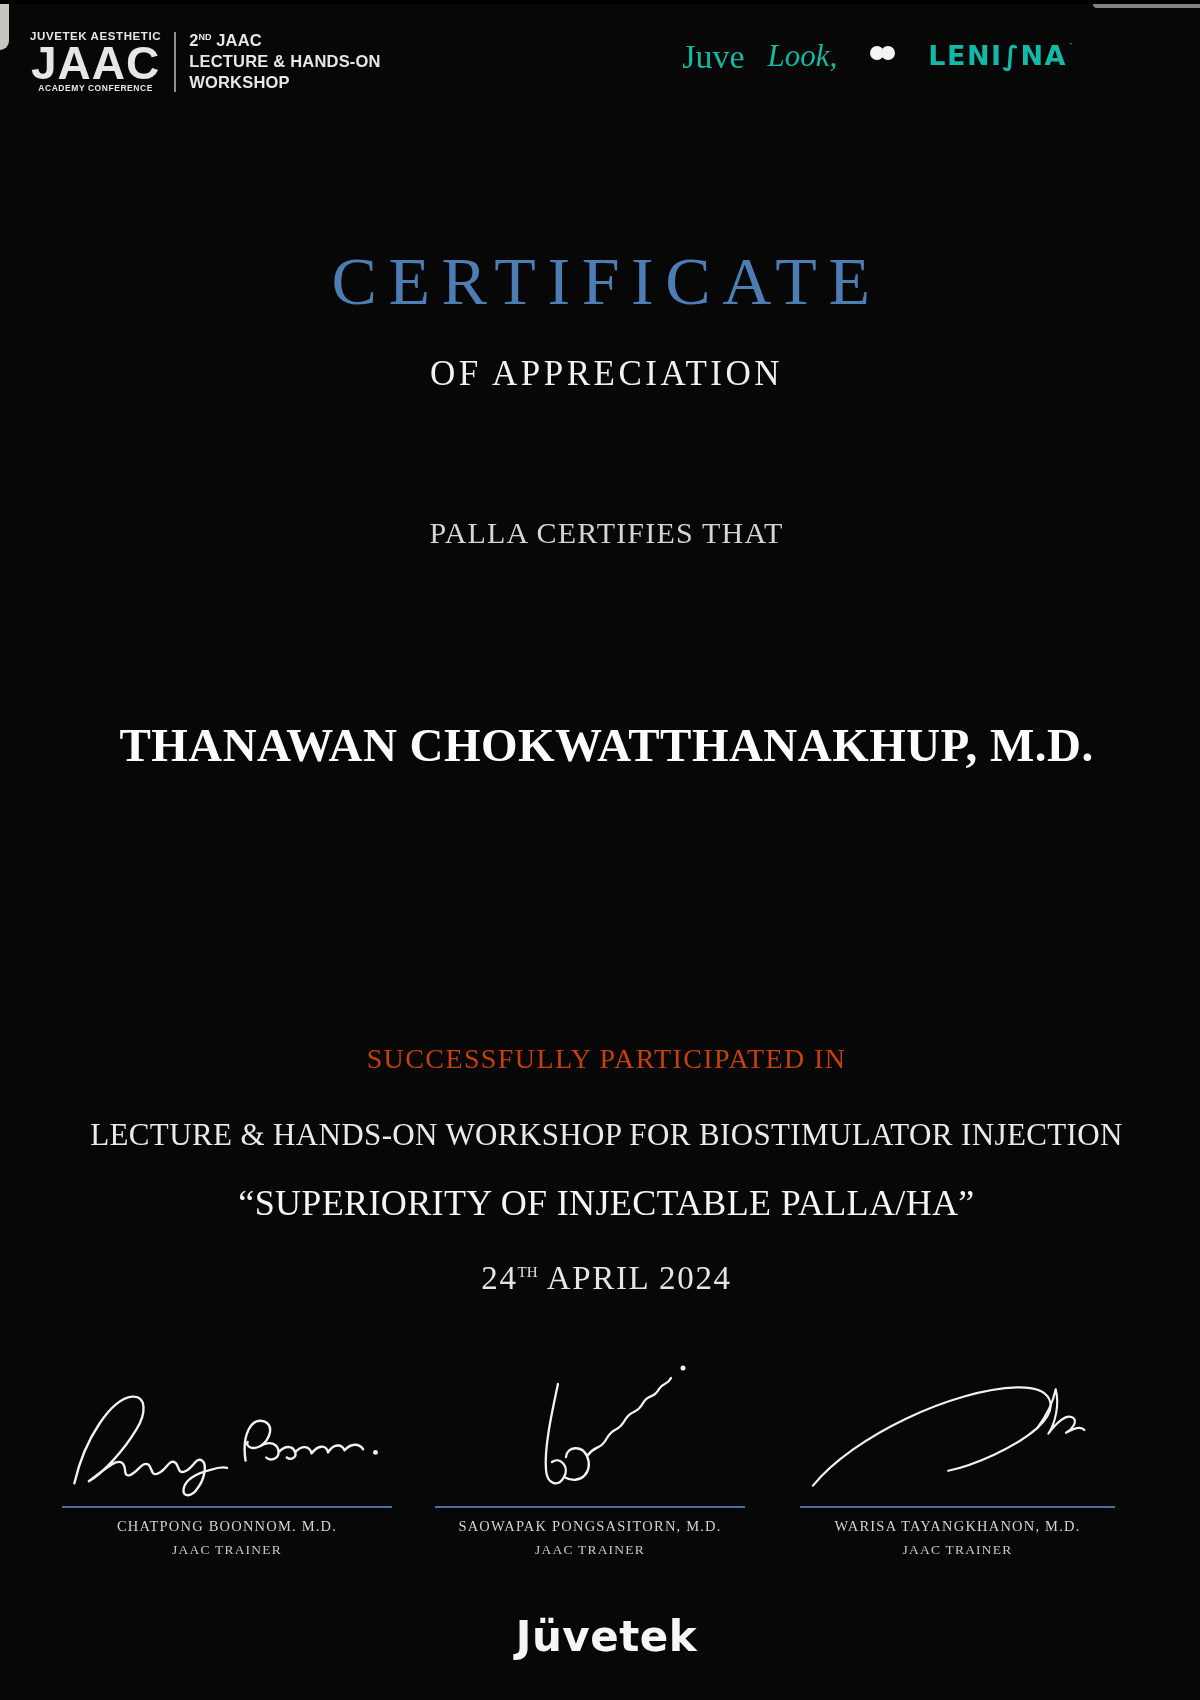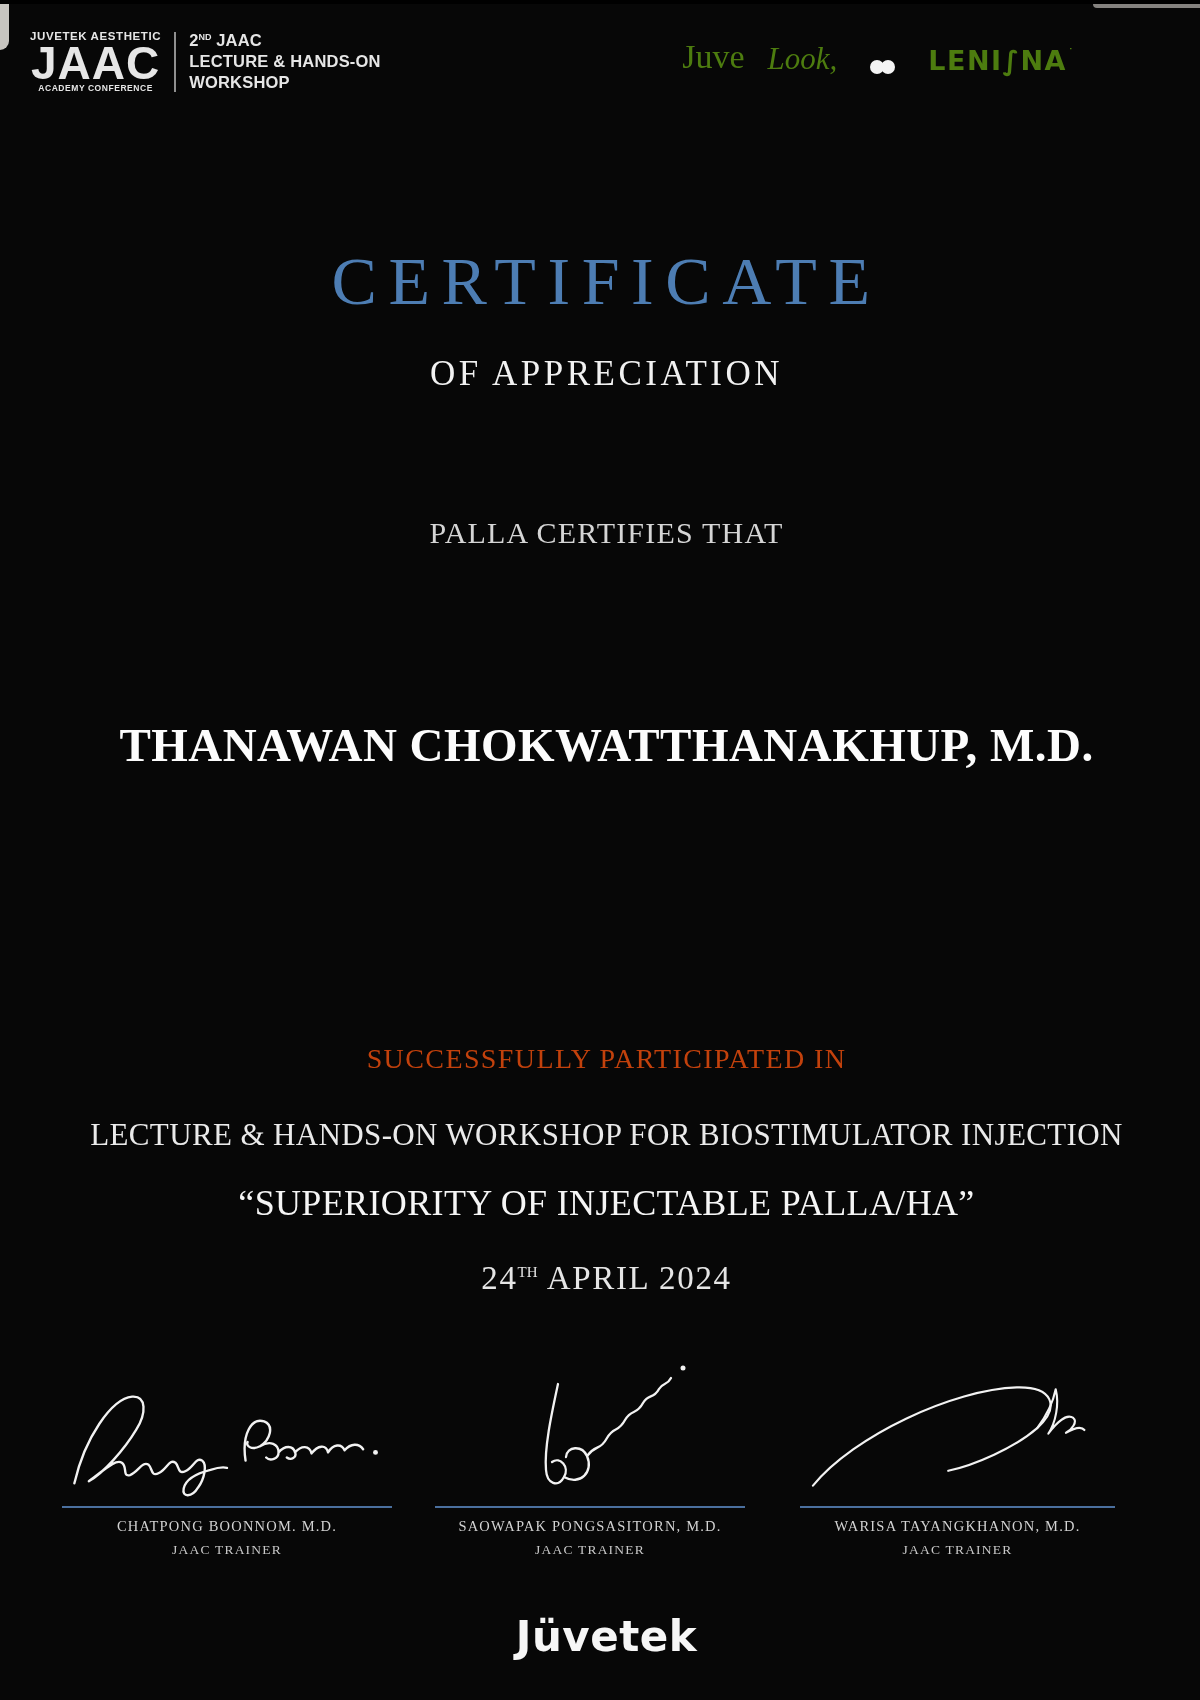--- a/index.html
+++ b/index.html
@@ -12,21 +12,21 @@
   .jaac-logo{position:absolute;top:26px;left:30px;display:flex;align-items:center;gap:13px;
     font-family:"Liberation Sans",sans-serif;color:#e6e6e6;}
   .jaac-left{text-align:center;line-height:1;}
   .jaac-top{font-size:11.5px;font-weight:bold;letter-spacing:0.6px;white-space:nowrap;}
   .jaac-main{font-size:46px;font-weight:bold;letter-spacing:1px;line-height:0.92;}
   .jaac-bottom{font-size:8.5px;font-weight:bold;letter-spacing:0.55px;white-space:nowrap;}
   .jaac-divider{width:2px;height:60px;background:#8f8f8f;}
   .jaac-right{font-size:16.5px;font-weight:bold;line-height:1.28;letter-spacing:0.2px;text-align:left;white-space:nowrap;}
   .jaac-right sup{font-size:9px;letter-spacing:0;}
   .sp-left{margin-left:0.28em;}
-  .brand-logo{position:absolute;top:36px;right:138px;display:flex;align-items:flex-end;color:#4d7c0f;gap:24px;}
+  .brand-logo{position:absolute;top:36px;right:138px;display:flex;align-items:flex-start;color:#14b8a6;gap:24px;}
   .juve{font-size:34px;line-height:1;}
   .look{font-style:italic;font-size:31px;line-height:1;margin-left:-1px;}
   .dots{display:flex;align-items:center;margin:6px 9px 0 9px;}
   .dot{width:14px;height:14px;border-radius:50%;background:#f4f4f4;}
   .dot+.dot{margin-left:-3px;}
   .lenisna{font-family:"DejaVu Sans",sans-serif;font-size:27px;font-weight:600;letter-spacing:1.5px;line-height:1;margin-top:2px;}
   .brand-mark{font-size:11px;vertical-align:14px;margin-left:1px;}
   
   .center-line{position:absolute;left:0;right:0;text-align:center;line-height:1.1;}
   .cert-title{top:240px;font-size:68px;letter-spacing:0.17em;color:#4d7db3;font-weight:400;}

